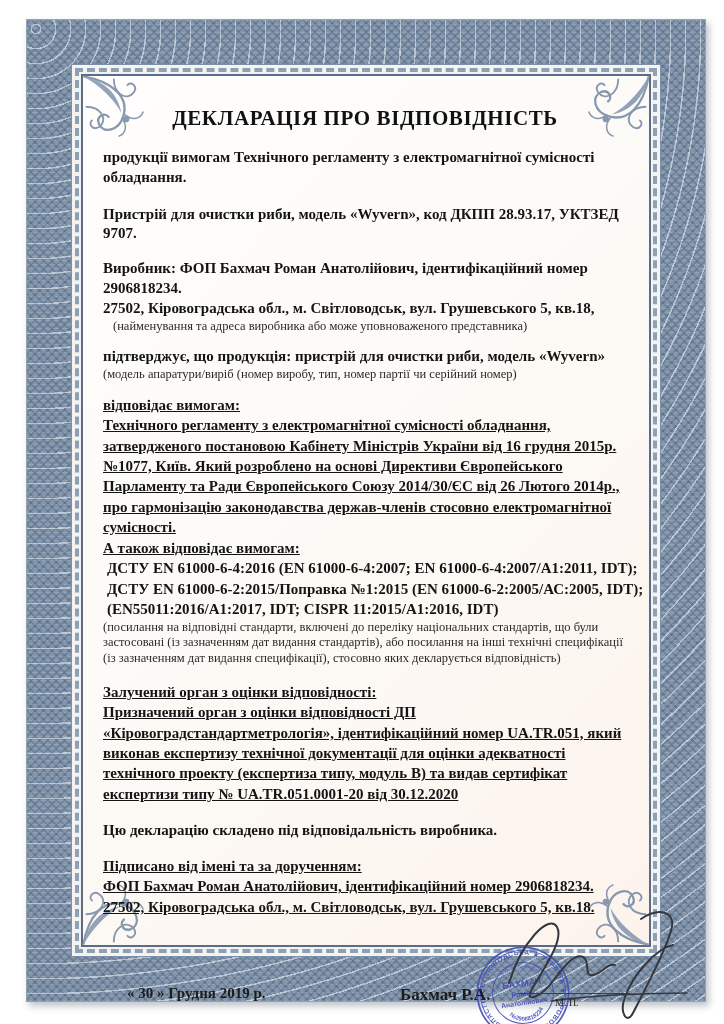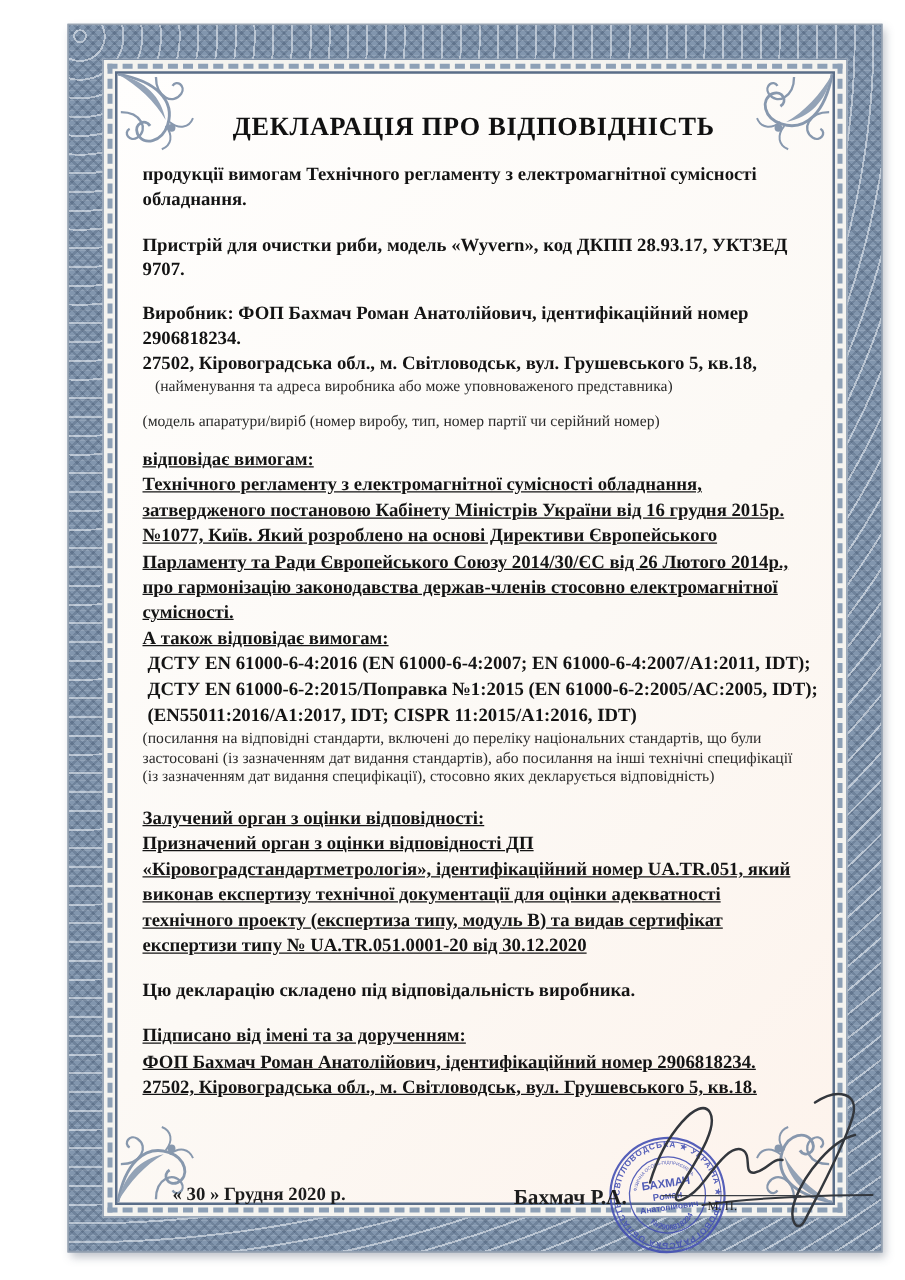--- a/index.html
+++ b/index.html
@@ -9,22 +9,21 @@
   .cert-frame {
     position:absolute; inset:19px 18px 22px 26px;
     border:1px solid #97a2b0;
     box-shadow:3px 4px 7px rgba(70,80,100,.35);
     background-color:#8296ae;
     background-image:
       repeating-radial-gradient(circle at 9px 9px, transparent 0 4px, rgba(240,244,249,.55) 4px 5.5px, transparent 5.5px 15px),
       repeating-linear-gradient(45deg, rgba(28,46,72,.18) 0 2px, transparent 2px 6px),
       repeating-linear-gradient(-45deg, rgba(28,46,72,.18) 0 2px, transparent 2px 6px),
       repeating-linear-gradient(0deg, rgba(255,255,255,.12) 0 1px, transparent 1px 4px);
-    padding:27px;
-    margin-left:28px;
+    padding:44px;
   }
   .chain-wrap {
     height:100%;
     background:#f4f3ef;
     border:1px solid #7e90a8;
     padding:9px;
   }
   .paper {
     position:relative; height:100%;
     background:linear-gradient(135deg,#fffefd 0%, #fcf9f5 55%, #fdf3ec 100%);
@@ -123,20 +122,21 @@
           <div class="b">Пристрій для очистки риби, модель «Wyvern», код ДКПП 28.93.17, УКТЗЕД 9707.</div>
         </div>
 
         <div class="blk">
           <div class="b">Виробник: ФОП Бахмач Роман Анатолійович, ідентифікаційний номер 2906818234.</div>
           <div class="b">27502, Кіровоградська обл., м. Світловодськ, вул. Грушевського 5, кв.18,</div>
           <div class="note note-indent">(найменування та адреса виробника або може уповноваженого представника)</div>
         </div>
 
         <div class="blk">
+          <div class="b">підтверджує, що продукція: пристрій для очистки риби, модель «Wyvern»</div>
           <div class="note">(модель апаратури/виріб (номер виробу, тип, номер партії чи серійний номер)</div>
         </div>
 
         <div class="blk">
           <div class="b para">відповідає вимогам:</div>
           <div class="b para">Технічного регламенту з електромагнітної сумісності обладнання, затвердженого постановою Кабінету Міністрів України від 16 грудня 2015р. №1077, Київ. Який розроблено на основі Директиви Європейського Парламенту та Ради Європейського Союзу 2014/30/ЄС від 26 Лютого 2014р., про гармонізацію законодавства держав-членів стосовно електромагнітної сумісності.</div>
           <div class="b para">А також відповідає вимогам:</div>
           <div class="b standards">
             <div>ДСТУ EN 61000-6-4:2016 (EN 61000-6-4:2007; EN 61000-6-4:2007/А1:2011, IDT);</div>
             <div>ДСТУ EN 61000-6-2:2015/Поправка №1:2015 (EN 61000-6-2:2005/АС:2005, IDT);</div>
@@ -184,21 +184,21 @@
           </svg>
 
           <svg class="signature-box" viewBox="0 0 220 120">
             <g fill="none" stroke="#33373d" stroke-width="2" stroke-linecap="round">
               <path d="M18,78 C30,38 58,8 66,22 C74,36 48,70 40,86 C34,98 50,92 62,76 C74,60 84,48 92,52 C100,56 92,72 102,70 C112,68 116,58 124,60"></path>
               <path d="M150,14 C168,2 186,6 180,26 C172,52 150,92 142,108 C136,120 128,108 134,92 C142,70 164,44 182,40"></path>
               <path d="M60,96 C100,90 160,88 196,88" stroke-width="1.6"></path>
             </g>
           </svg>
 
-          <div class="date-line">« 30 » Грудня 2020 р.</div>
+          <div class="date-line">« 30 » Грудня 2019 р.</div>
           <div class="signer-name">Бахмач Р.А.</div>
           <div class="sig-line"></div>
           <div class="mp">М. П.</div>
         </div>
 
       </div>
     </div>
   </div>
 </div>
 

